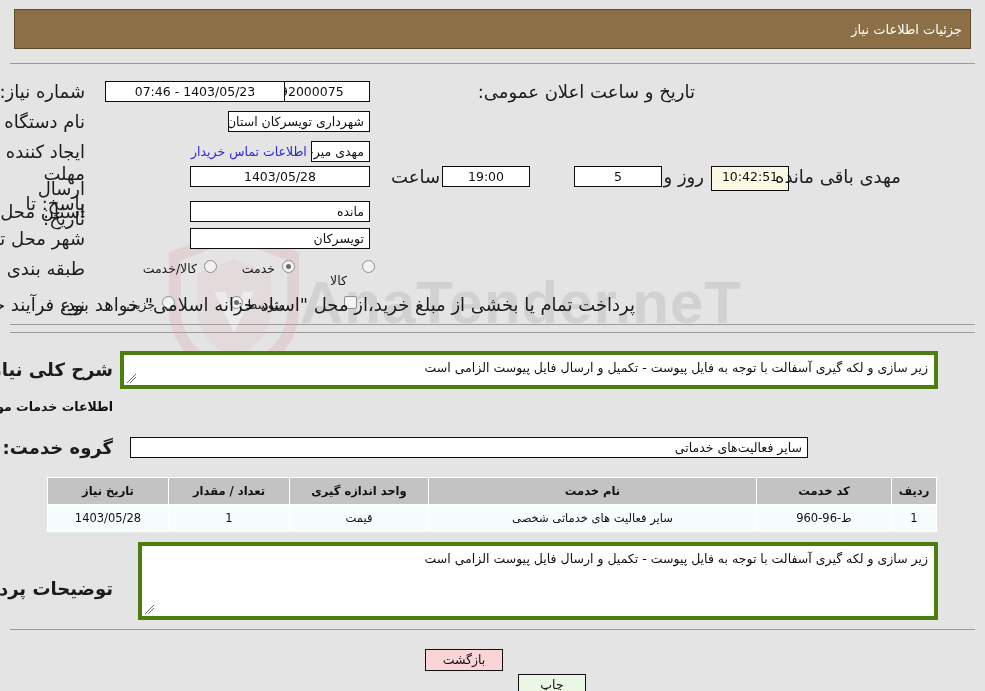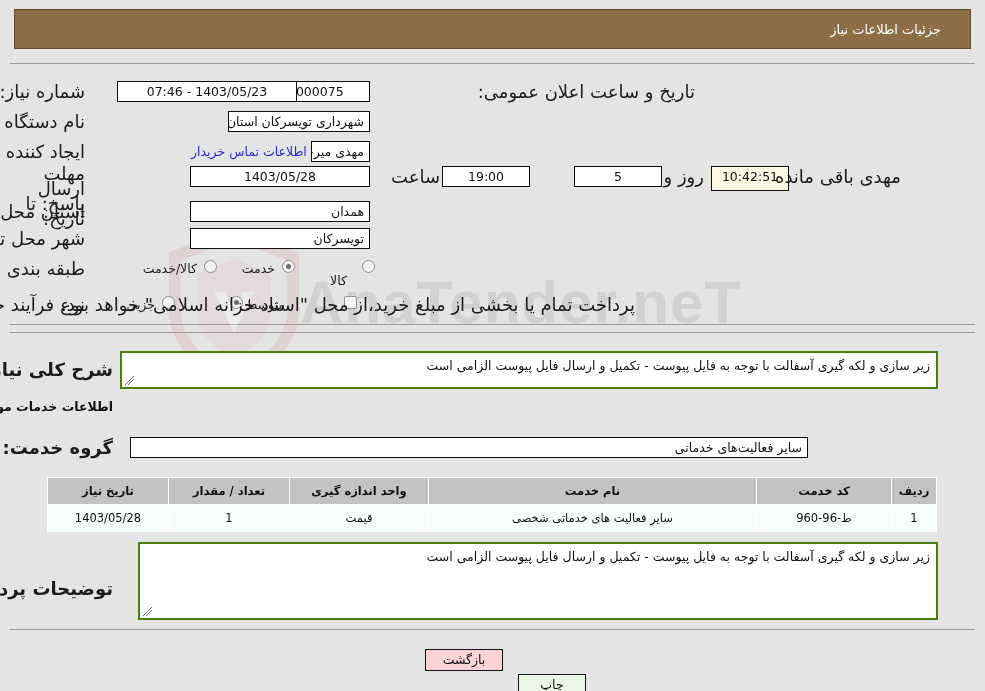--- a/index.html
+++ b/index.html
@@ -55,21 +55,21 @@
     width: 957px;
     height: 40px;
     box-sizing: border-box;
     background: #8c6f47;
     border: 1px solid #5f4b2d;
     color: #ffffff;
     font-size: 13px;
     display: flex;
     align-items: center;
     justify-content: flex-start;
-    padding-right: 29px;
+    padding-right: 8px;
     z-index: 3;
   }
 
   
   .panel {
     position: absolute;
     box-sizing: border-box;
     border-top: 1px solid #9a9a9a;
     border-bottom: 1px solid #9a9a9a;
     background: transparent;
@@ -149,21 +149,21 @@
     background: #f4f4f4;
     border-radius: 2px;
     z-index: 6;
   }
 
   
   .ta {
     position: absolute;
     box-sizing: border-box;
     background: #ffffff;
-    border: 2px solid #4d7c0f;
+    border: 4px solid #4d7c0f;
     font-size: 12.5px;
     color: #101010;
     padding: 4px 6px 0 6px;
     line-height: 17px;
     text-align: right;
     overflow: hidden;
     z-index: 6;
   }
   .ta .grip {
     position: absolute;
@@ -251,40 +251,40 @@
   <div class="title-bar" id="title-bar">
     <span>جزئیات اطلاعات نیاز</span>
   </div>
 
   <div class="panel" id="panel-top"></div>
 
   <div class="lbl" style="right:900px; top:84px;">شماره نیاز:</div>
   <div class="fld center" style="right:615px; top:81px; width:180px; height:21px;">1103005192000075</div>
 
   <div class="lbl" style="right:290px; top:84px;">تاریخ و ساعت اعلان عمومی:</div>
-  <div class="fld center" style="right:710px; top:81px; width:180px; height:21px; left:105px; right:auto;margin-left:12px;">1403/05/23 - 07:46</div>
+  <div class="fld center" style="right:710px; top:81px; width:180px; height:21px; left:105px; right:auto;">1403/05/23 - 07:46</div>
 
   <div class="lbl" style="right:900px; top:114px;">نام دستگاه خریدار:</div>
   <div class="fld" style="right:615px; top:111px; left:228px; height:21px;">شهرداری تویسرکان استان همدان</div>
 
   <div class="lbl" style="right:900px; top:144px;">ایجاد کننده درخواست:</div>
   <div class="fld" style="right:615px; top:141px; left:311px; height:21px;">مهدی میرجمالی کارپرداز شهرداری تویسرکان استان همدان</div>
   <div class="link" style="left:191px; top:144px;">اطلاعات تماس خریدار</div>
 
   <div class="lbl" style="right:900px; top:166px; width:80px; white-space:normal;">مهلت ارسال پاسخ: تا تاریخ:</div>
   <div class="fld center" style="right:615px; top:166px; width:180px; height:21px;">1403/05/28</div>
   <div class="lbl" style="right:545px; top:169px;">ساعت</div>
   <div class="fld center" style="right:455px; top:166px; width:88px; height:21px;">19:00</div>
   <div class="fld center" style="right:323px; top:166px; width:88px; height:21px;">5</div>
   <div class="lbl" style="right:281px; top:169px;">روز و</div>
   <div class="fld timer" style="right:196px; top:166px; width:78px; height:25px;">10:42:51</div>
   <div class="lbl" style="right:84px; top:169px;">مهدی باقی مانده</div>
 
   <div class="lbl" style="right:900px; top:204px;">استان محل تحویل:</div>
-  <div class="fld" style="right:615px; top:201px; width:180px; height:21px;">همدان</div>
+  <div class="fld" style="right:615px; top:201px; width:180px; height:21px;">مانده</div>
 
   <div class="lbl" style="right:900px; top:231px;">شهر محل تحویل:</div>
   <div class="fld" style="right:615px; top:228px; width:180px; height:21px;">تویسرکان</div>
 
   <div class="lbl" style="right:900px; top:261px;">طبقه بندی موضوعی:</div>
 
   <div class="radio" style="right:610px; top:260px;"></div>
   <div class="radio-lbl" style="right:638px; top:261px;margin-top:12px;">کالا</div>
 
   <div class="radio on" style="right:690px; top:260px;"></div>

